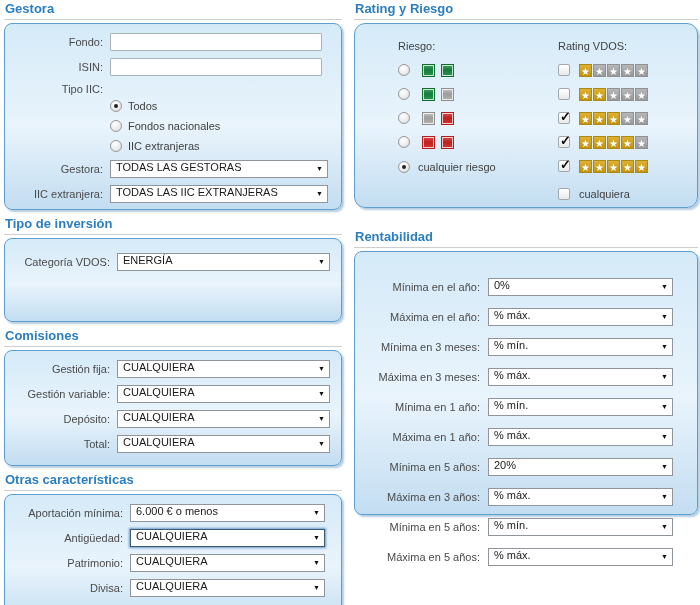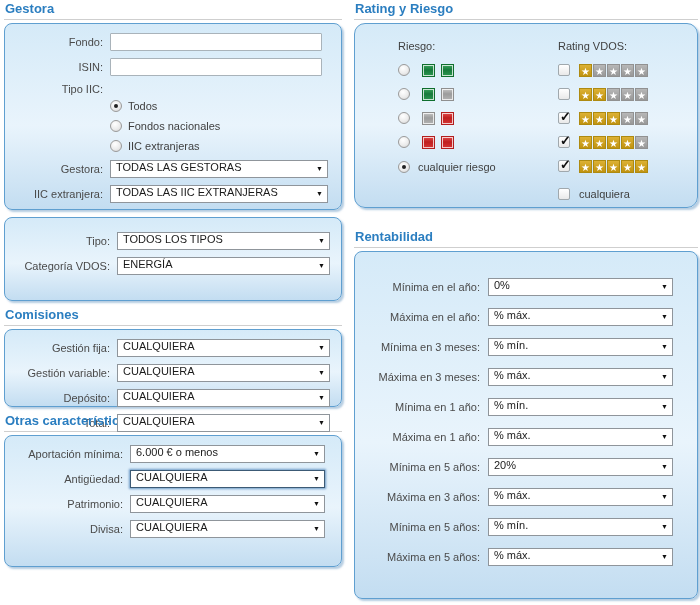--- a/index.html
+++ b/index.html
@@ -16,24 +16,24 @@
   }
   .panel {
     box-sizing:border-box;
     border:1px solid #5f9fd0; border-radius:8px;
     background:linear-gradient(180deg,#d5eaf8 0%,#e9f4fc 55%,#c3ddf1 100%);
     box-shadow:2px 2px 2px rgba(130,170,205,.6);
     margin:3px 0 7px 0; padding:9px 10px 6px 10px;
   }
   .panel-gestora   { height:187px; }
   .panel-tipo      { height:84px;  padding-top:14px; }
-  .panel-comisiones{ height:78px; }
+  .panel-comisiones{ height:116px; }
   .panel-otras     { height:132px; }
   .panel-rating    { height:185px; margin-bottom:22px; padding:0;border-radius:11px; }
-  .panel-renta     { height:348px; padding-top:26px; }
+  .panel-renta     { height:264px; padding-top:26px; }
 
   .frow { display:flex; align-items:center; margin-bottom:7px; }
   .lbl  { color:#4a4a4a; text-align:right; padding-right:7px; flex:none; }
   .lbl-g  { width:88px; }
   .lbl-t  { width:95px; }
   .lbl-c  { width:95px; }
   .lbl-o  { width:108px; }
   .lbl-r  { width:115px; padding-right:8px; }
   .lbl-only { margin-bottom:4px; }
 
@@ -155,28 +155,22 @@
       </div>
       <div class="frow">
         <span class="lbl lbl-g">IIC extranjera:</span>
         <div class="sel sel-g">
           <span>TODAS LAS IIC EXTRANJERAS</span>
           <span class="arrow"></span>
         </div>
       </div>
     </div>
 
+    <h2 class="section-title">Tipo de inversión</h2>
     <div class="panel panel-tipo">
-      <div class="frow">
-        <span class="lbl lbl-t">Tipo:</span>
-        <div class="sel sel-t">
-          <span>TODOS LOS TIPOS</span>
-          <span class="arrow"></span>
-        </div>
-      </div>
       <div class="frow">
         <span class="lbl lbl-t">Categoría VDOS:</span>
         <div class="sel sel-t">
           <span>ENERGÍA</span>
           <span class="arrow"></span>
         </div>
       </div>
     </div>
 
     <h2 class="section-title">Comisiones</h2>

